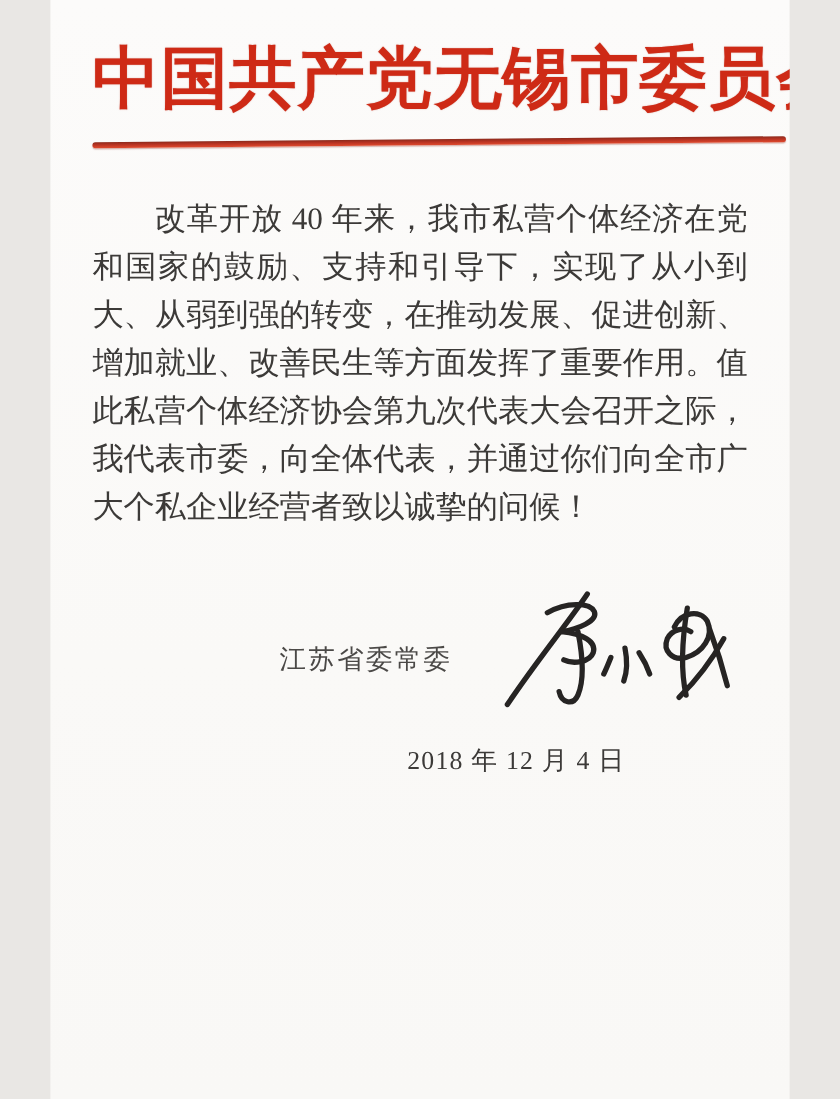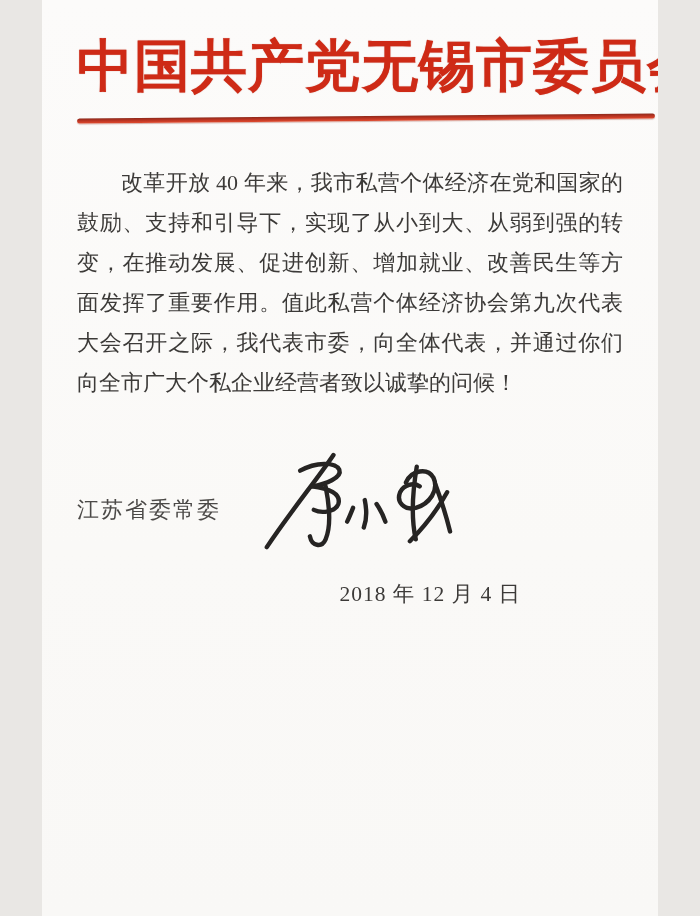--- a/index.html
+++ b/index.html
@@ -33,32 +33,33 @@
     width: 578px;
     height: 5px;
     margin: 14px auto 0 auto;
     border-radius: 3px;
     background: linear-gradient(180deg, #8c2a1c 0%, #b93322 45%, #e04a2e 100%);
     transform: rotate(-0.5deg);
     box-shadow: 0 1px 1px rgba(140, 40, 25, 0.35);
   }
   .letter-body {
     margin-top: 42px;
-    font-size: 22px;
+    font-size: 26px;
     line-height: 40px;
     color: #3c3a38;
     text-align: justify;
   }
   .letter-body p {
     margin: 0;
     text-indent: 2em;
   }
   .sign-block {
     display: flex;
     align-items: center;
+    justify-content: flex-end;
     margin-top: 52px;
     padding-right: 8px;
     height: 110px;
   }
   .sign-roles {
     font-size: 22px;
     line-height: 42px;
     letter-spacing: 2px;
     color: #4b4947;
     white-space: nowrap;

